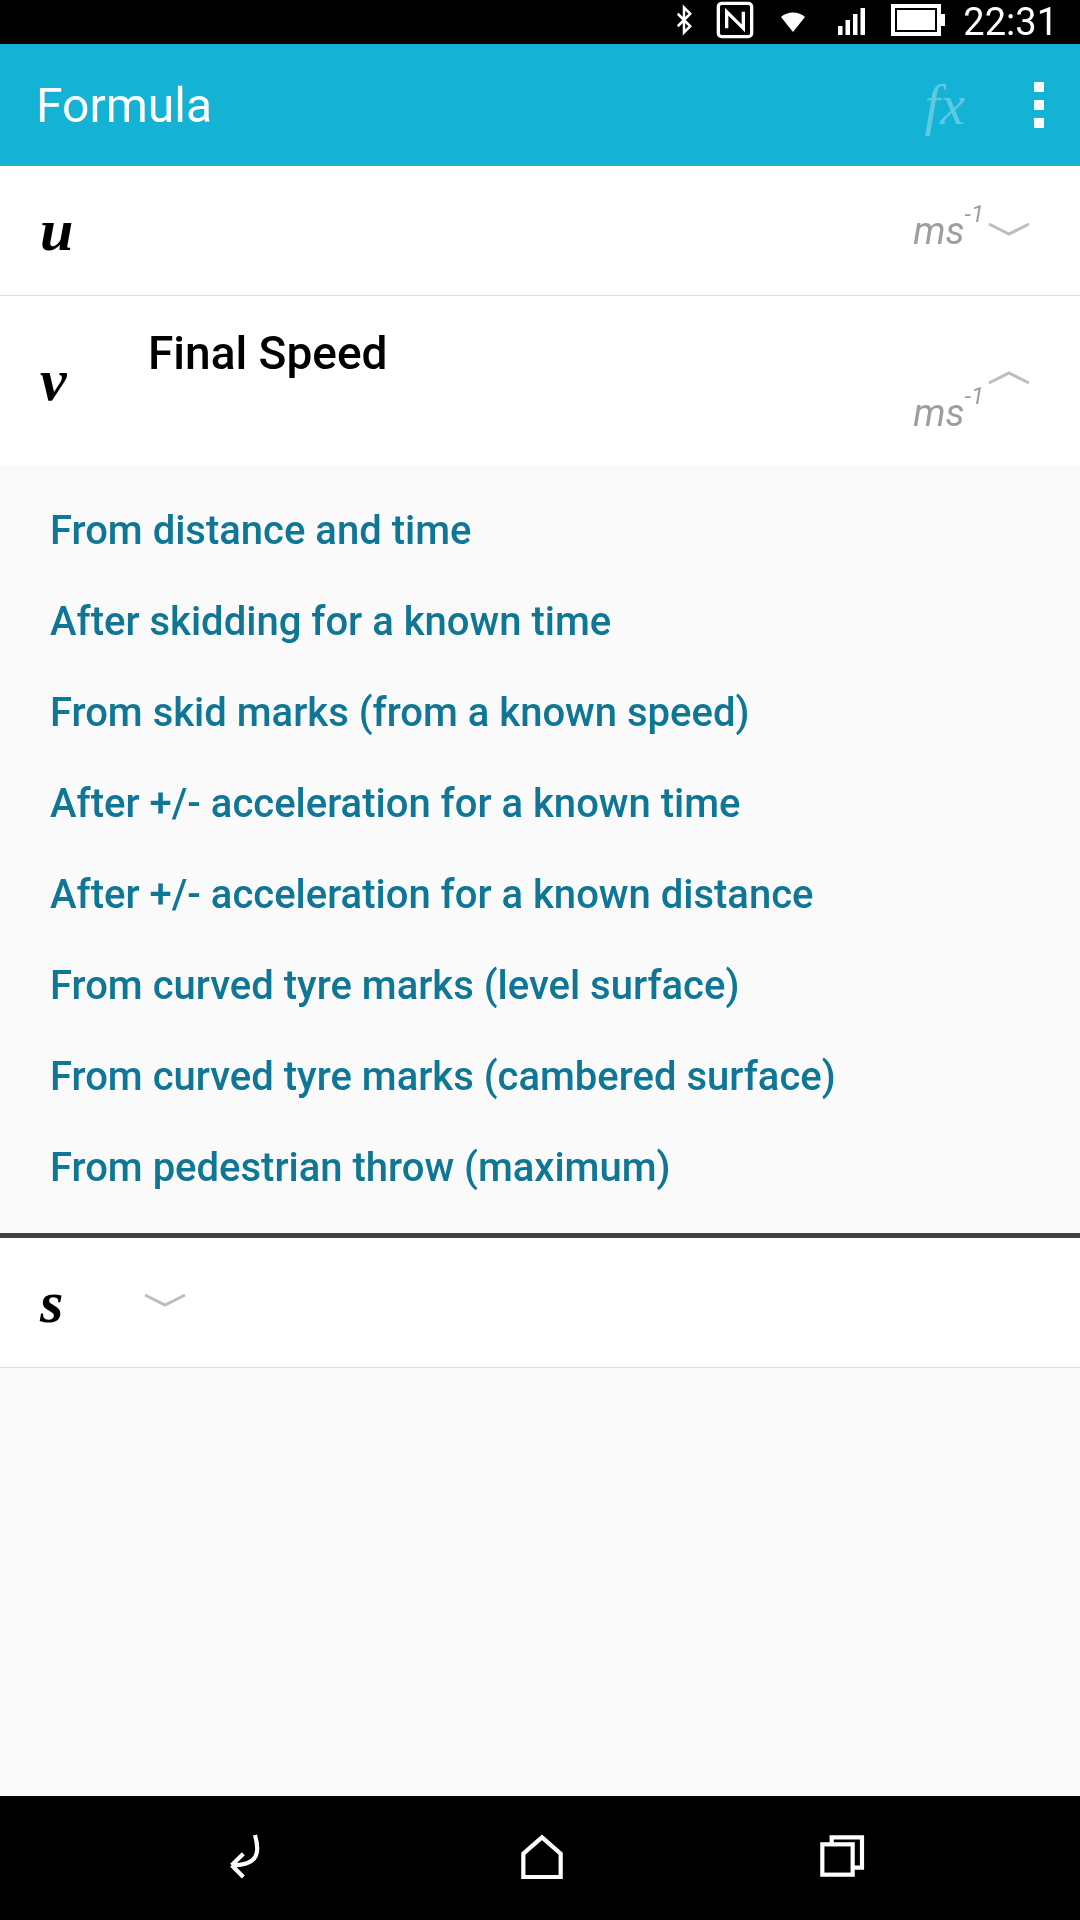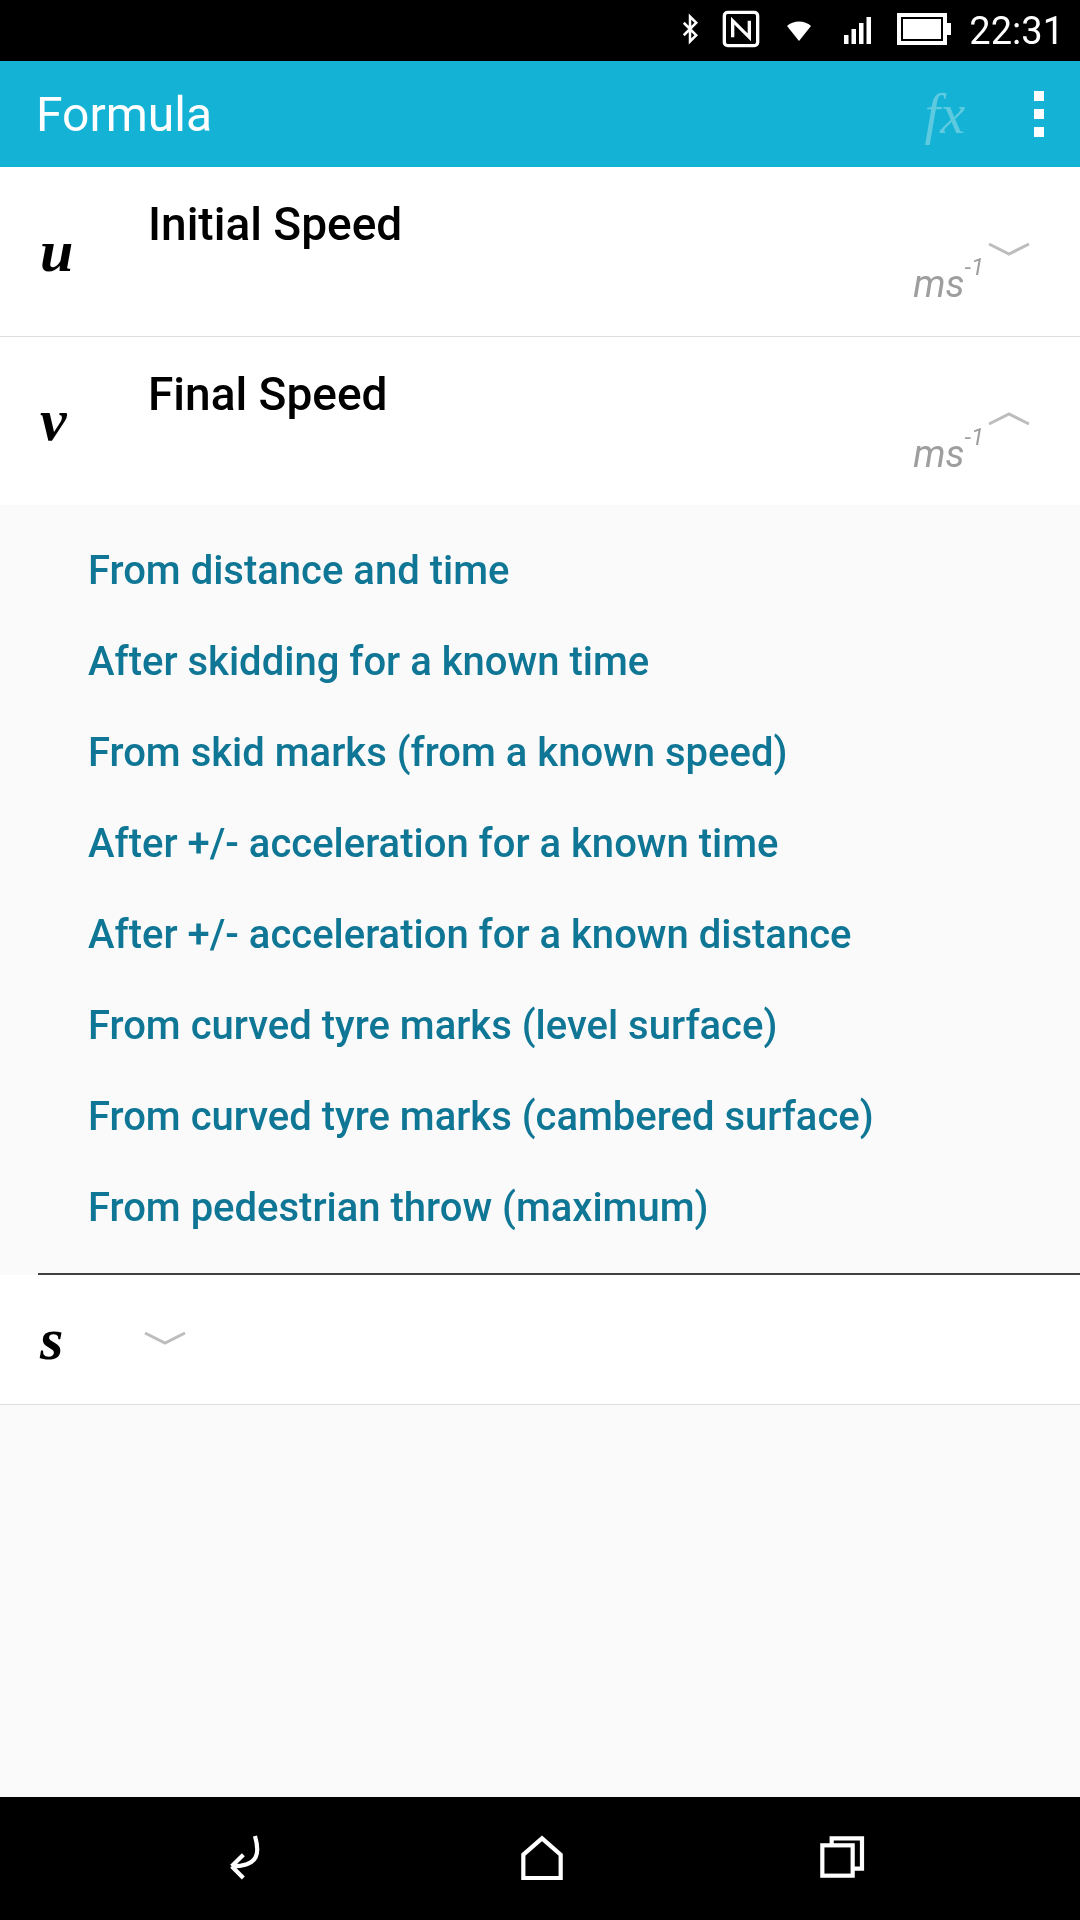--- a/index.html
+++ b/index.html
@@ -4,36 +4,36 @@
 <style>
   * { margin: 0; padding: 0; box-sizing: border-box; }
   body {
     width: 1080px;
     height: 1920px;
     font-family: -apple-system, BlinkMacSystemFont, "Segoe UI", Roboto, sans-serif;
     background: #000;
     overflow: hidden;
   }
   .status-bar {
-    height: 61px;
+    height: 44px;
     background: #000;
     display: flex;
     justify-content: flex-end;
     align-items: center;
-    padding-right: 16px;
+    padding-right: 22px;
     gap: 16px;
   }
   .status-bar .time {
     color: #fff;
     font-size: 38px;
     font-weight: 400;
   }
   .status-icon { color: #fff; }
   .app-bar {
-    height: 106px;
+    height: 122px;
     background: #14b3d6;
     display: flex;
     align-items: center;
     padding: 0 36px;
     box-shadow: 0 4px 6px rgba(0,0,0,0.12);
   }
   .app-title {
     flex: 1;
     color: #fff;
     font-size: 48px;
@@ -91,22 +91,21 @@
     text-align: right;
   }
   .item-unit sup { font-size: 24px; position: relative; top: -8px; }
   .chevron {
     width: 60px;
     color: #bdbdbd;
   }
   .sub-list {
     background: #fafafa;
     padding: 20px 0 20px 50px;
-    border-bottom: 2px solid #404040;
-    margin-left: 38px;
+    border-bottom: 5px solid #404040;
   }
   .sub-item {
     color: #0f7695;
     font-size: 40px;
     font-weight: 500;
     padding: 22px 0;
   }
   .nav-bar {
     height: 123px;
     background: #000;
@@ -163,21 +162,20 @@
       <span></span>
       <span></span>
   </div>
 </div>
 
 <div class="content">
 
   <div class="list-item">
     <div class="symbol">u</div>
     <div class="item-text">
-      <div class="item-title">Initial Speed</div>
       <div class="item-unit"><span>ms</span><sup>-1</sup></div>
     </div>
     <div class="chevron">
       <svg width="50" height="20" viewBox="0 0 50 20">
           <path d="M5 5 L25 15 L45 5" fill="none" stroke="#bdbdbd" stroke-width="3"></path>
         </svg>
     </div>
   </div>
 
   <div class="list-item" style="border-bottom:none;">

